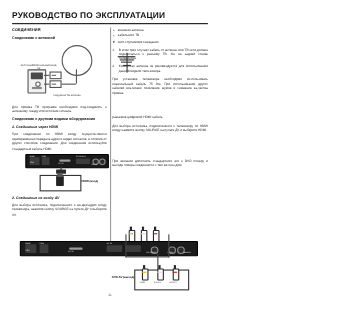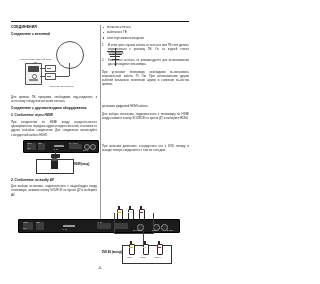--- a/index.html
+++ b/index.html
@@ -187,20 +187,21 @@
   .pagenum{
     position:absolute;left:0;top:266px;width:200px;
     text-align:center;font-size:3.2px;color:#333;
   }
 </style>
 </head>
 <body>
 
 <div class="page">
 
+  <div class="title">РУКОВОДСТВО ПО ЭКСПЛУАТАЦИИ</div>
   <div class="title-rule"></div>
   <div class="col-divider"></div>
 
   <div class="col-left">
 
     <div class="h-sec">СОЕДИНЕНИЯ</div>
     <div class="h-sub">Соединение с антенной</div>
 
     <div class="ant-wrap">
       <div class="ant-circle">

